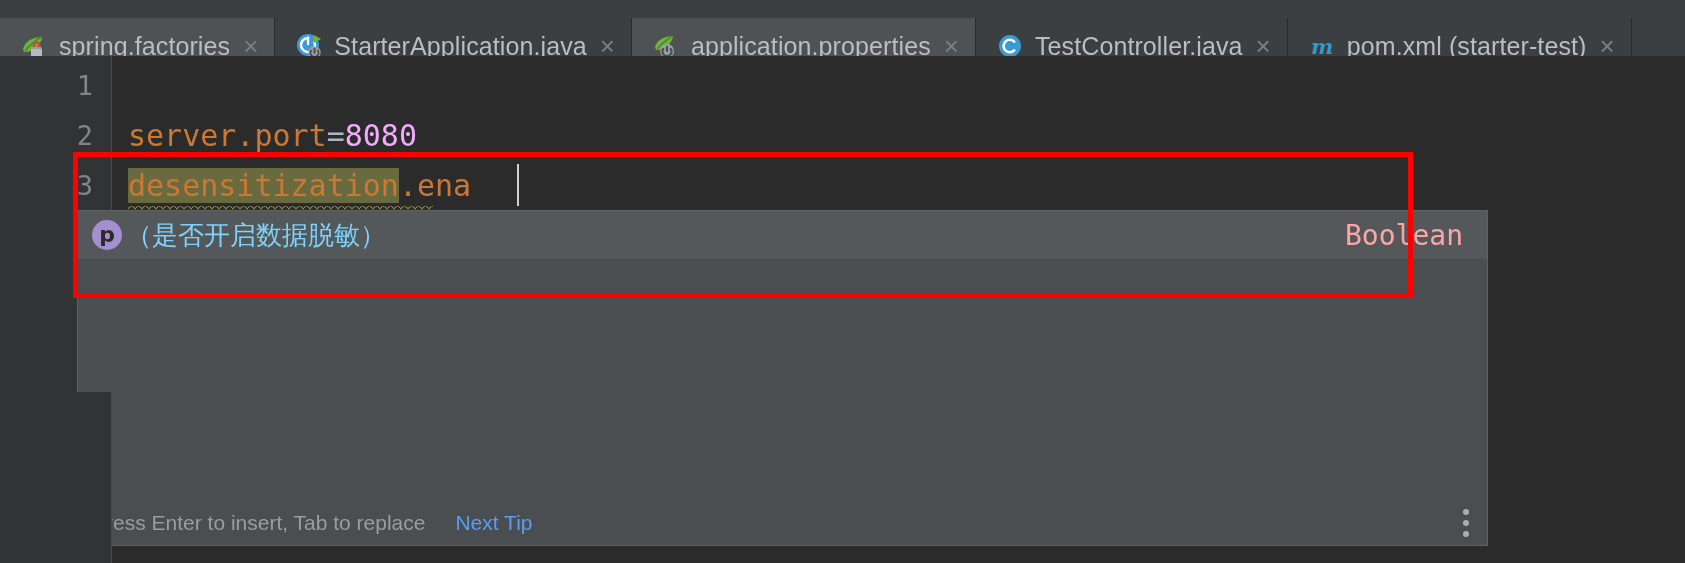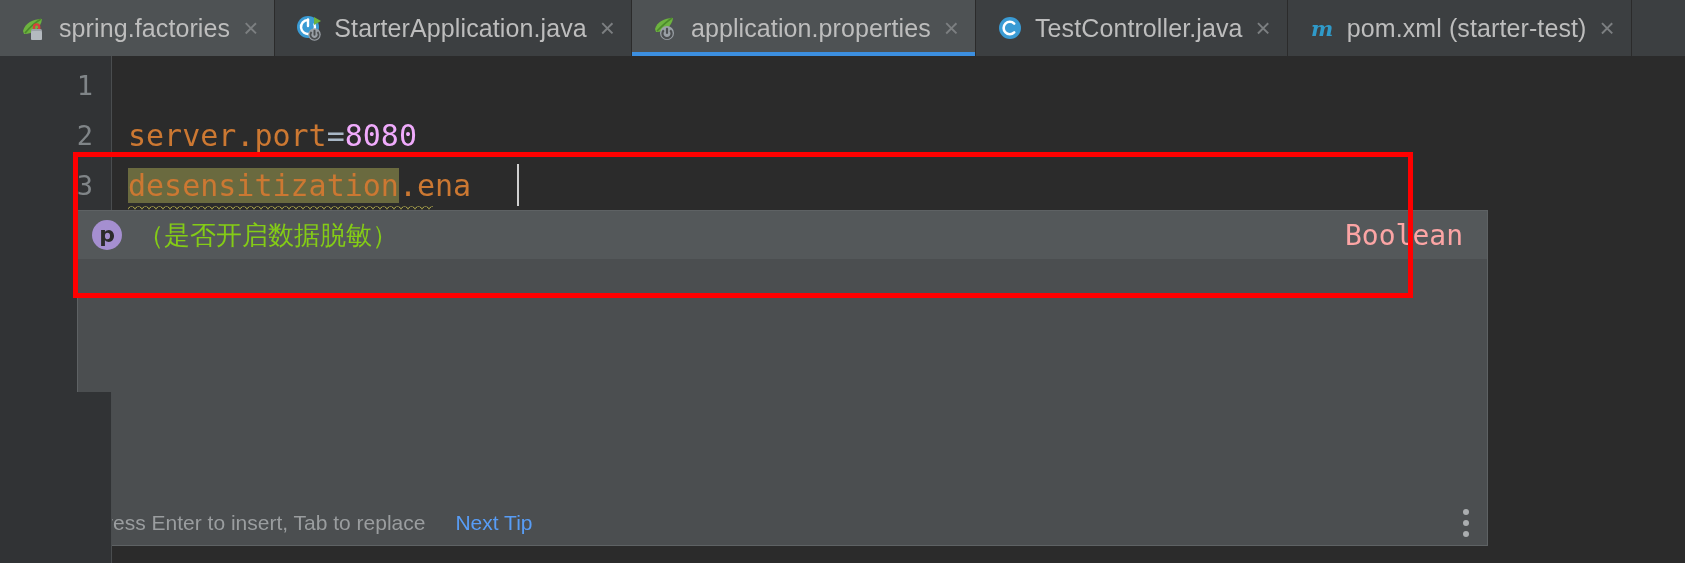--- a/index.html
+++ b/index.html
@@ -7,21 +7,21 @@
   body{
     width:1685px;height:563px;overflow:hidden;
     background:#3c3f41;
     font-family:"Liberation Sans", sans-serif;
     -webkit-font-smoothing:antialiased;
   }
   #root{position:relative;width:1685px;height:563px;}
 
   
   .tabbar{
-    position:absolute;left:0;top:0;width:1685px;height:56px;
+    position:absolute;left:0;top:18px;width:1685px;height:56px;
     background:#3c3f41;
     display:flex;align-items:stretch;
   }
   .tab{
     position:relative;
     display:flex;align-items:center;gap:11px;
     padding:0 14px 0 20px;
     background:#3c3f41;
     cursor:pointer;
     box-sizing:border-box;
@@ -115,21 +115,21 @@
     line-height:1;
   }
   .pitem-text{
     font-family:"DejaVu Sans Mono", monospace;
     font-size:29px;margin-left:12px;white-space:pre;
   }
   .pmatch{color:#589df6;}
   .prest{color:#b9b9b2;}
   .pdesc{
     font-family:"Liberation Sans", sans-serif;
-    font-size:26px;color:#84cc16;margin-left:16px;white-space:nowrap;
+    font-size:26px;color:#7dd3fc;margin-left:4px;white-space:nowrap;
   }
   .ptype{
     position:absolute;right:24px;
     font-family:"DejaVu Sans Mono", monospace;
     font-size:28px;color:#fca5a5;
   }
   .popup-body{
     position:absolute;left:0;right:0;background:#4b4e50;
   }
   .popup-foot{

